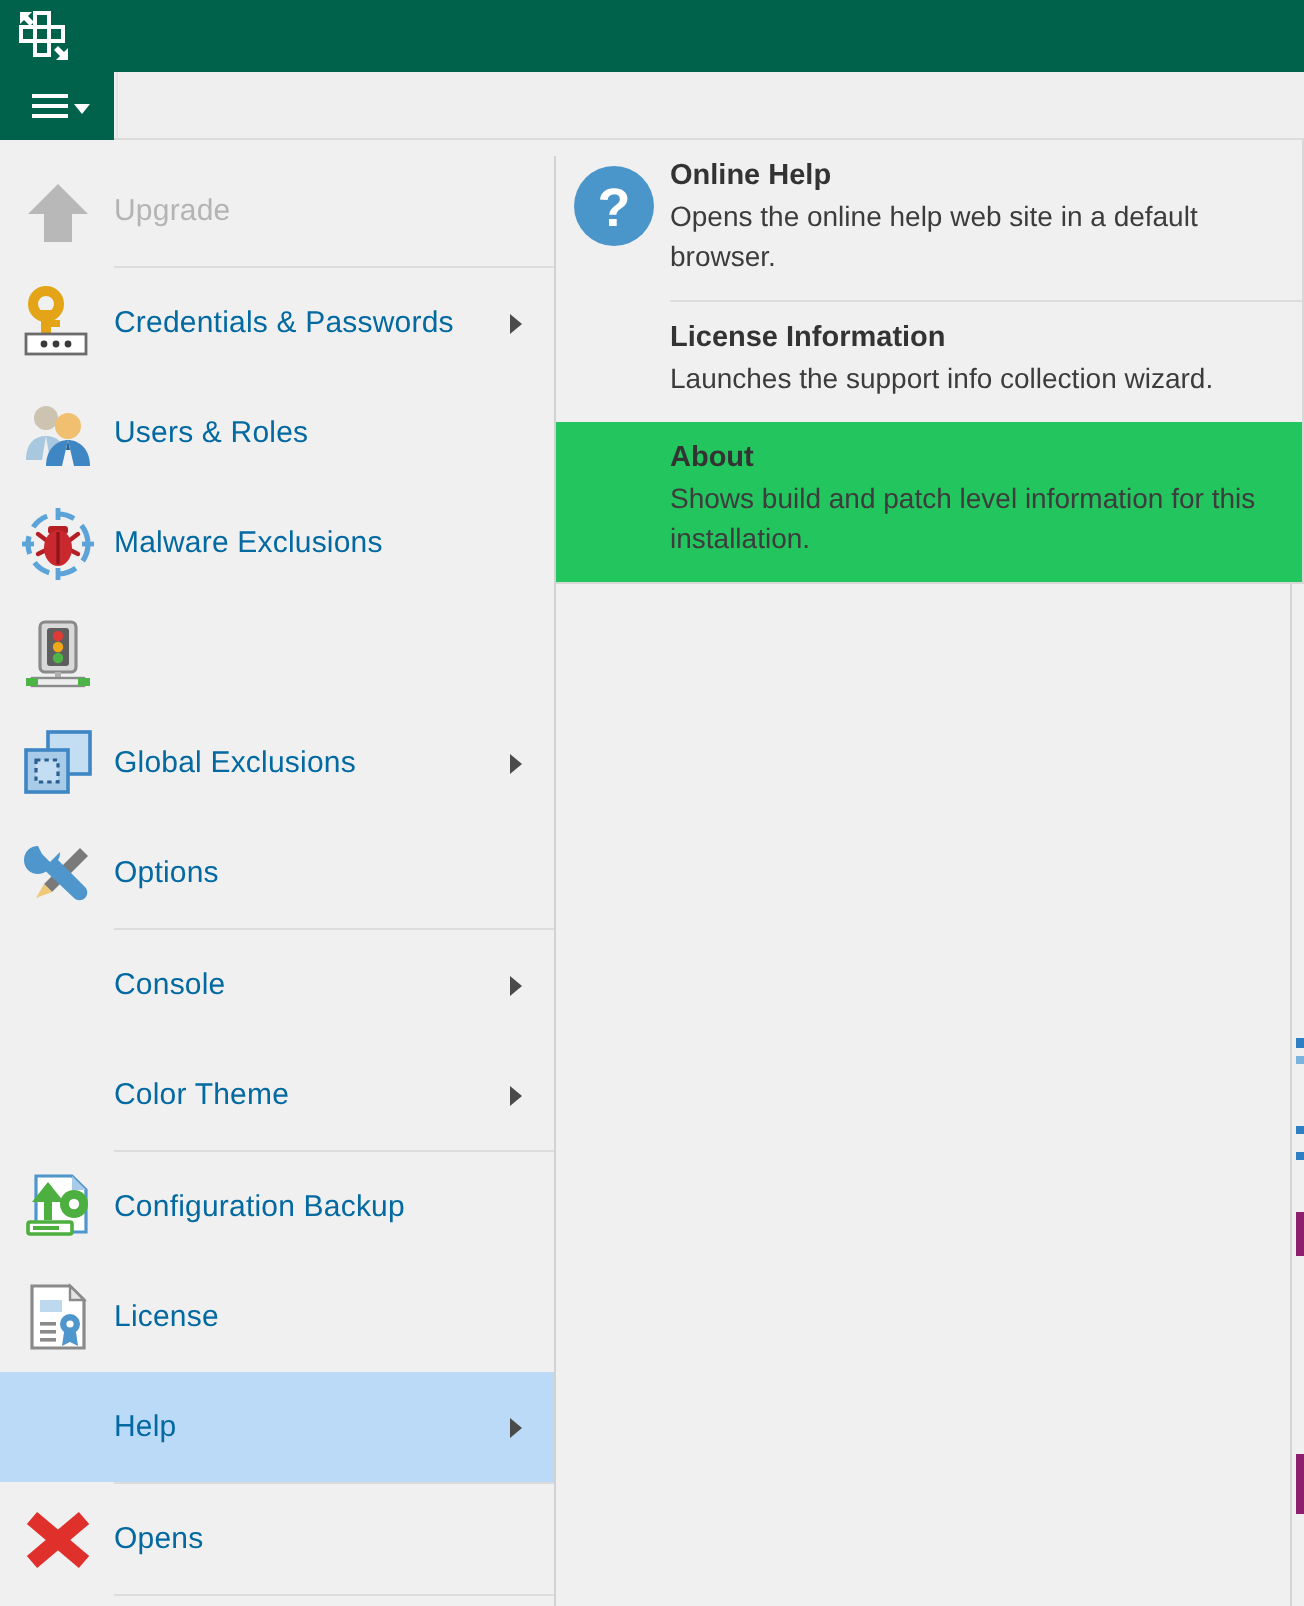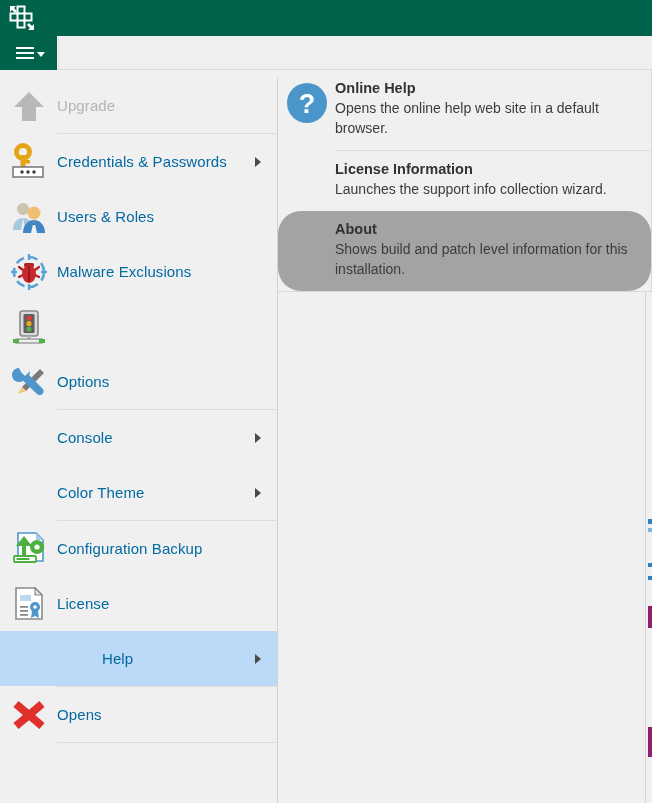--- a/index.html
+++ b/index.html
@@ -93,21 +93,21 @@
     z-index: 10;
   }
   .menu-item {
     position: relative;
     height: 55px;
     display: flex;
     align-items: center;
     cursor: default;
   }
   .menu-item.clickable { cursor: pointer; }
-  .menu-item.selected { background: #bbdaf7; gap: 45px; }
+  .menu-item.selected { background: #bbdaf7; }
   .menu-item .icon-slot {
     width: 57px;
     min-width: 57px;
     height: 55px;
     display: flex;
     align-items: center;
     justify-content: center;
   }
   .menu-item .label {
     font-size: 15px;
@@ -140,21 +140,21 @@
     border-bottom: 1px solid #d8d8d8;
     box-sizing: border-box;
     z-index: 11;
   }
   .sub-item {
     position: relative;
     display: flex;
     padding: 10px 0 12px 0;
     cursor: pointer;
   }
-  .sub-item.selected { background: #a3a3a3; border-radius: 23px; }
+  .sub-item.selected { background: #22c55e; }
   .sub-item .sub-icon-slot {
     width: 57px;
     min-width: 57px;
     display: flex;
     justify-content: center;
     padding-top: 2px;
   }
   .sub-item .sub-text { padding-right: 6px; }
   .sub-title {
     font-size: 14.5px;
@@ -292,20 +292,31 @@
         <circle cx="19" cy="15.5" r="2.6" fill="#f0a818"></circle>
         <circle cx="19" cy="21" r="2.6" fill="#4fb447"></circle>
         <rect x="17.5" y="28" width="3" height="4" fill="#b0b0b0"></rect>
         <rect x="6" y="31" width="26" height="4" fill="#eeeeee" stroke="#8a8a8a" stroke-width="1.2"></rect>
         <rect x="3" y="31" width="6" height="4" fill="#4fb447"></rect>
         <rect x="29" y="31" width="6" height="4" fill="#4fb447"></rect>
       </svg>
     </span>
   </div>
 
+  <div class="menu-item clickable">
+    <span class="icon-slot">
+      <svg width="38" height="38" viewBox="0 0 38 38">
+        <rect x="14" y="3" width="21" height="21" fill="#c3ddf2" stroke="#3f86c4" stroke-width="1.8"></rect>
+        <rect x="3" y="12" width="21" height="21" fill="#a8cce8" stroke="#3f86c4" stroke-width="1.8"></rect>
+        <rect x="8" y="17" width="11" height="11" fill="#c3ddf2" stroke="#2a5f8f" stroke-width="1.6" stroke-dasharray="2.2 2"></rect>
+      </svg>
+    </span>
+    <span class="label">Global Exclusions</span>
+    <span class="arrow-right"></span>
+  </div>
 
   <div class="menu-item clickable">
     <span class="icon-slot">
       <svg width="38" height="38" viewBox="0 0 38 38">
         <path d="M30 6 L34 10 L16 28 L12 24 Z" fill="#7a7a7a"></path>
         <path d="M16 28 L12 24 L8 31 Z" fill="#f0c878"></path>
         <path d="M9 5 C5 5 2 8 2 12 C2 16 5 19 9 19 C10.5 19 12 18.6 13 17.8 L27 31 C28.5 32.5 31 32.5 32.5 31 C34 29.5 34 27 32.5 25.5 L19 12 C19.8 11 20 9.5 20 8 L15 13 L11 9 Z" fill="#4f96cd"></path>
       </svg>
     </span>
     <span class="label">Options</span>

